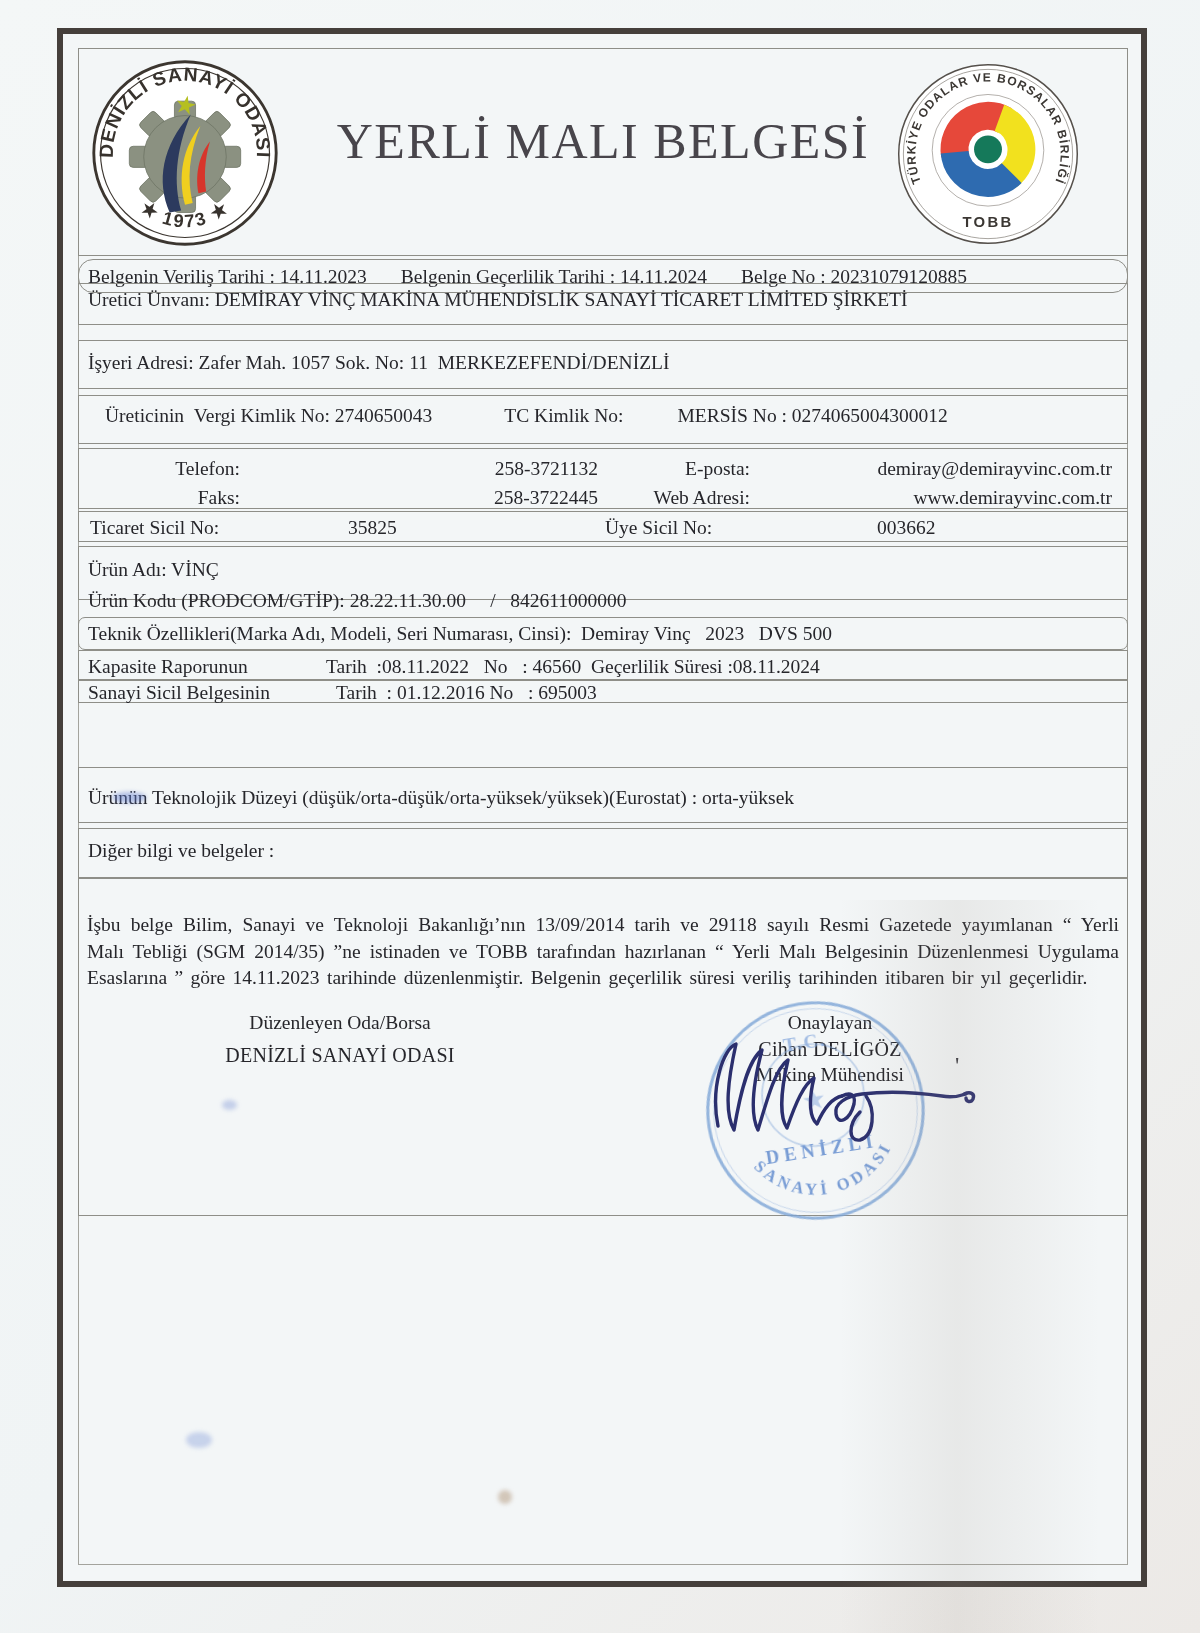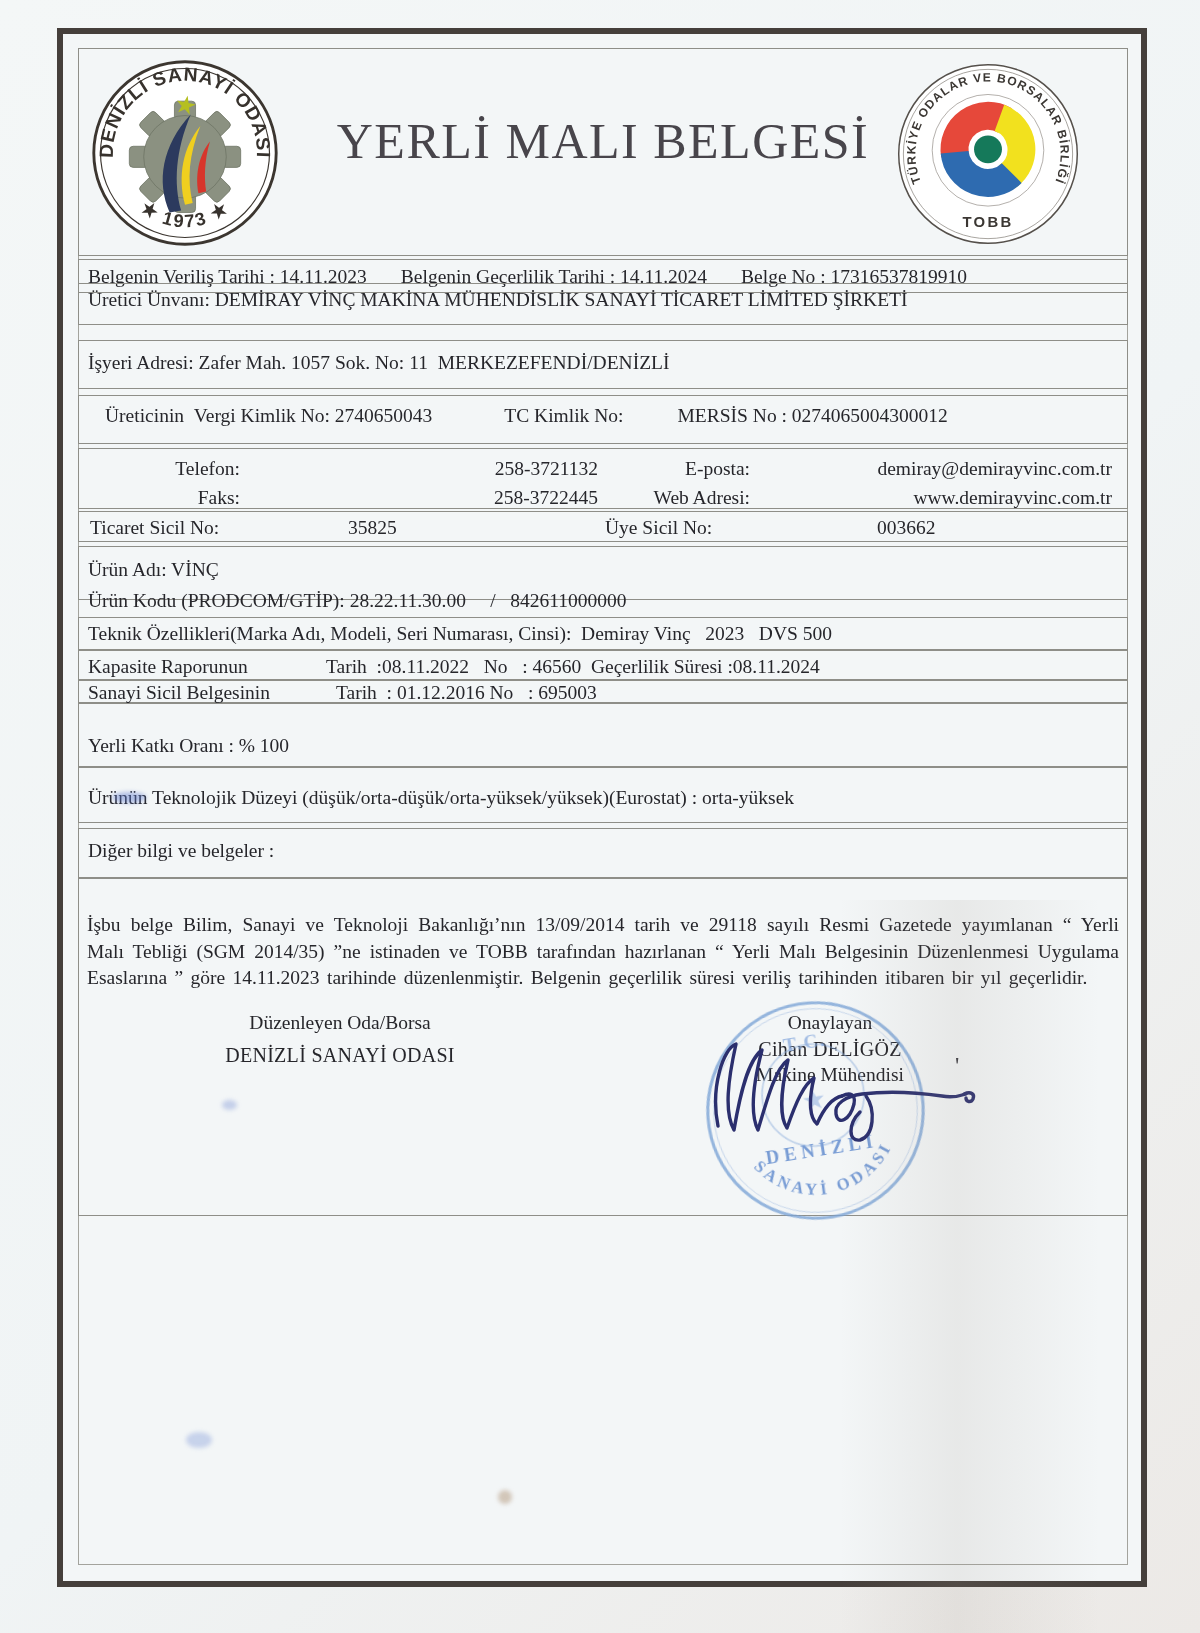--- a/index.html
+++ b/index.html
@@ -21,30 +21,30 @@
     position:absolute;left:78px;top:48px;width:1050px;height:1517px;
     border:1px solid #a3a39d;box-sizing:border-box;
   }
   .box{
     position:absolute;left:78px;width:1050px;
     border:1px solid #8e8e88;box-sizing:border-box;
   }
   .t{font-size:19.5px;line-height:26px;color:#26262b;}
   
   .b-header{top:48px;height:208px;}
-  .b-dates{top:259px;height:34px;display:flex;gap:34px;padding:4px 0 0 9px;}
+  .b-dates{top:259px;height:34px;display:flex;gap:34px;padding:4px 0 0 9px;border-radius:15px;}
   .b-unvan{top:283px;height:42px;padding:3px 0 0 9px;}
   .b-adres{top:340px;height:49px;padding:9px 18px 0 9px;}
   .b-ids{top:395px;height:49px;display:flex;padding:7px 0 0 26px;}
   .b-ids .sp1{margin-left:72px;}
   .b-ids .sp2{margin-left:54px;}
   .b-contact{top:448px;height:61px;display:grid;grid-template-columns:150px 358px 152px auto;padding:5px 15px 0 11px;line-height:29px;text-align:right;}
   .b-registry{top:511px;height:31px;display:grid;grid-template-columns:258px 257px 272px auto;padding:3px 0 0 11px;}
   .b-product{top:546px;height:54px;padding:7px 0 0 9px;line-height:31px;}
-  .b-teknik{top:617px;height:33px;padding:3px 0 0 9px;}
+  .b-teknik{top:617px;height:33px;padding:3px 0 0 9px;border-radius:7px;}
   .b-kapasite{top:650px;height:30px;display:flex;padding:3px 0 0 9px;}
   .b-kapasite .lbl{width:238px;flex:none;}
   .b-sanayi{top:680px;height:23px;display:flex;padding:0px 0 0 9px;line-height:23px;}
   .b-sanayi .lbl{width:248px;flex:none;}
   .b-katki{top:703px;height:64px;padding:29px 0 0 9px;}
   .b-duzey{top:767px;height:56px;padding:17px 0 0 9px;}
   .b-diger{top:828px;height:50px;padding:9px 0 0 9px;}
   .b-main{top:878px;height:338px;}
   .statement{
     margin:33px 8px 0 8px;text-align:justify;word-spacing:2.5px;
@@ -135,21 +135,21 @@
         <path d="M 12.3 -33.8 A 36 36 0 0 1 20.6 29.5" fill="none" stroke="#f2e11e" stroke-width="30"></path>
         <path d="M 25.5 25.5 A 36 36 0 0 1 -35.9 3.14" fill="none" stroke="#2e6bb0" stroke-width="30"></path>
         <circle cx="0" cy="0" r="15" fill="#15795a"></circle>
       </g>
     </svg>
   </div>
 
   <div class="box b-dates t">
     <span>Belgenin Veriliş Tarihi : 14.11.2023</span>
     <span>Belgenin Geçerlilik Tarihi : 14.11.2024</span>
-    <span>Belge No : 17316537819910</span>
+    <span>Belge No : 20231079120885</span>
   </div>
 
   <div class="box b-unvan t">
     <span>Üretici Ünvanı: DEMİRAY VİNÇ MAKİNA MÜHENDİSLİK SANAYİ TİCARET LİMİTED ŞİRKETİ</span>
   </div>
 
   <div class="box b-adres t">
     <span>İşyeri Adresi: Zafer Mah. 1057 Sok. No: 11&nbsp;&nbsp;MERKEZEFENDİ/DENİZLİ</span>
   </div>
 
@@ -189,23 +189,20 @@
   <div class="box b-kapasite t">
     <span class="lbl">Kapasite Raporunun</span>
     <span>Tarih&nbsp;&nbsp;:08.11.2022&nbsp;&nbsp;&nbsp;No&nbsp;&nbsp;&nbsp;: 46560&nbsp;&nbsp;Geçerlilik Süresi :08.11.2024</span>
   </div>
 
   <div class="box b-sanayi t">
     <span class="lbl">Sanayi Sicil Belgesinin</span>
     <span>Tarih&nbsp;&nbsp;: 01.12.2016 No&nbsp;&nbsp;&nbsp;: 695003</span>
   </div>
 
-  <div class="box b-katki t">
-    <span>Yerli Katkı Oranı : % 100</span>
-  </div>
 
   <div class="box b-diger t">
     <span>Diğer bilgi ve belgeler :</span>
   </div>
 
   <div class="box b-duzey t">
     <span>Ürünün Teknolojik Düzeyi (düşük/orta-düşük/orta-yüksek/yüksek)(Eurostat) : orta-yüksek</span>
   </div>
 
   <div class="box b-main">

